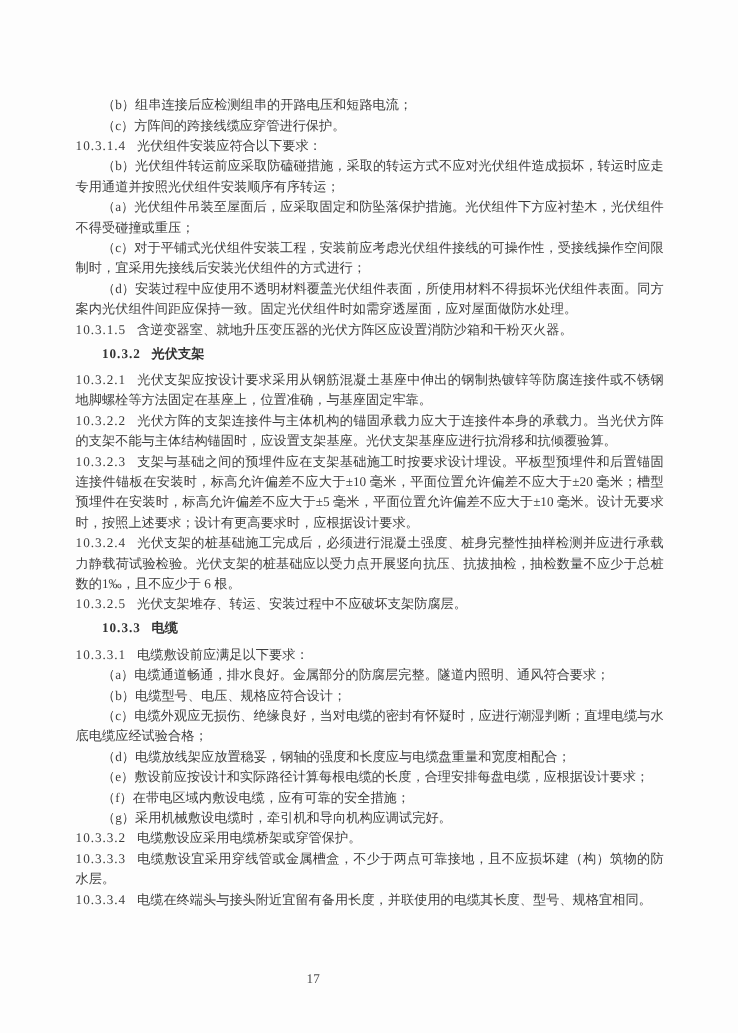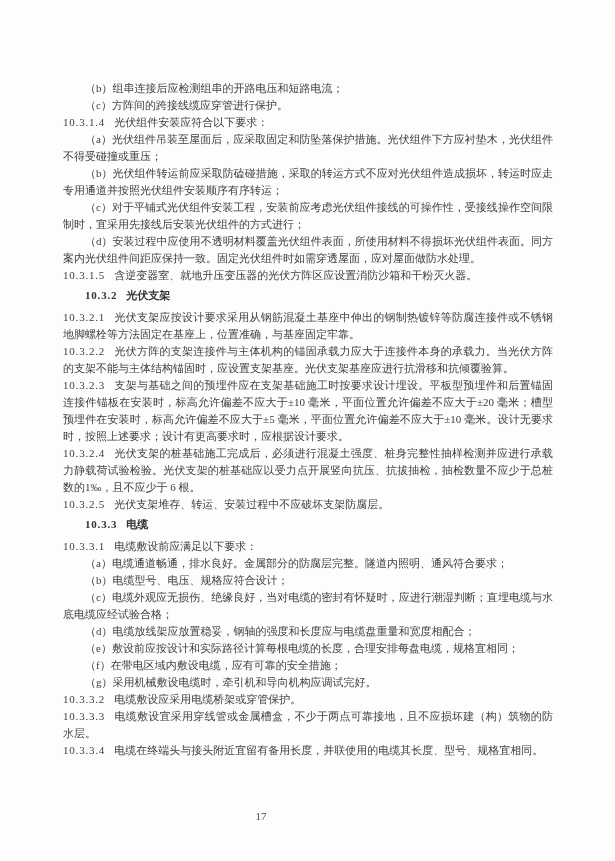--- a/index.html
+++ b/index.html
@@ -61,22 +61,22 @@
 <body>
 
 <div class="page">
   <div class="content">
 
     <p class="item">（b）组串连接后应检测组串的开路电压和短路电流；</p>
     <p class="item">（c）方阵间的跨接线缆应穿管进行保护。</p>
 
     <p class="clause"><span class="num">10.3.1.4</span><span>光伏组件安装应符合以下要求：</span></p>
 
+    <p class="item">（b）光伏组件转运前应采取防磕碰措施，采取的转运方式不应对光伏组件造成损坏，转运时应走专用通道并按照光伏组件安装顺序有序转运；</p>
     <p class="item">（a）光伏组件吊装至屋面后，应采取固定和防坠落保护措施。光伏组件下方应衬垫木，光伏组件不得受碰撞或重压；</p>
-    <p class="item">（b）光伏组件转运前应采取防磕碰措施，采取的转运方式不应对光伏组件造成损坏，转运时应走专用通道并按照光伏组件安装顺序有序转运；</p>
     <p class="item">（c）对于平铺式光伏组件安装工程，安装前应考虑光伏组件接线的可操作性，受接线操作空间限制时，宜采用先接线后安装光伏组件的方式进行；</p>
     <p class="item">（d）安装过程中应使用不透明材料覆盖光伏组件表面，所使用材料不得损坏光伏组件表面。同方案内光伏组件间距应保持一致。固定光伏组件时如需穿透屋面，应对屋面做防水处理。</p>
 
     <p class="clause"><span class="num">10.3.1.5</span><span>含逆变器室、就地升压变压器的光伏方阵区应设置消防沙箱和干粉灭火器。</span></p>
 
     <p class="heading"><span class="num">10.3.2</span><span>光伏支架</span></p>
 
     <p class="clause"><span class="num">10.3.2.1</span><span>光伏支架应按设计要求采用从钢筋混凝土基座中伸出的钢制热镀锌等防腐连接件或不锈钢地脚螺栓等方法固定在基座上，位置准确，与基座固定牢靠。</span></p>
     <p class="clause"><span class="num">10.3.2.2</span><span>光伏方阵的支架连接件与主体机构的锚固承载力应大于连接件本身的承载力。当光伏方阵的支架不能与主体结构锚固时，应设置支架基座。光伏支架基座应进行抗滑移和抗倾覆验算。</span></p>
     <p class="clause"><span class="num">10.3.2.3</span><span>支架与基础之间的预埋件应在支架基础施工时按要求设计埋设。平板型预埋件和后置锚固连接件锚板在安装时，标高允许偏差不应大于±10 毫米，平面位置允许偏差不应大于±20 毫米；槽型预埋件在安装时，标高允许偏差不应大于±5 毫米，平面位置允许偏差不应大于±10 毫米。设计无要求时，按照上述要求；设计有更高要求时，应根据设计要求。</span></p>
@@ -84,21 +84,21 @@
     <p class="clause"><span class="num">10.3.2.5</span><span>光伏支架堆存、转运、安装过程中不应破坏支架防腐层。</span></p>
 
     <p class="heading"><span class="num">10.3.3</span><span>电缆</span></p>
 
     <p class="clause"><span class="num">10.3.3.1</span><span>电缆敷设前应满足以下要求：</span></p>
 
     <p class="item">（a）电缆通道畅通，排水良好。金属部分的防腐层完整。隧道内照明、通风符合要求；</p>
     <p class="item">（b）电缆型号、电压、规格应符合设计；</p>
     <p class="item">（c）电缆外观应无损伤、绝缘良好，当对电缆的密封有怀疑时，应进行潮湿判断；直埋电缆与水底电缆应经试验合格；</p>
     <p class="item">（d）电缆放线架应放置稳妥，钢轴的强度和长度应与电缆盘重量和宽度相配合；</p>
-    <p class="item">（e）敷设前应按设计和实际路径计算每根电缆的长度，合理安排每盘电缆，规格宜相同；</p>
+    <p class="item">（e）敷设前应按设计和实际路径计算每根电缆的长度，合理安排每盘电缆，应根据设计要求；</p>
     <p class="item">（f）在带电区域内敷设电缆，应有可靠的安全措施；</p>
     <p class="item">（g）采用机械敷设电缆时，牵引机和导向机构应调试完好。</p>
 
     <p class="clause"><span class="num">10.3.3.2</span><span>电缆敷设应采用电缆桥架或穿管保护。</span></p>
     <p class="clause"><span class="num">10.3.3.3</span><span>电缆敷设宜采用穿线管或金属槽盒，不少于两点可靠接地，且不应损坏建（构）筑物的防水层。</span></p>
     <p class="clause"><span class="num">10.3.3.4</span><span>电缆在终端头与接头附近宜留有备用长度，并联使用的电缆其长度、型号、规格宜相同。</span></p>
 
   </div>
 
   <div class="page-number">17</div>

